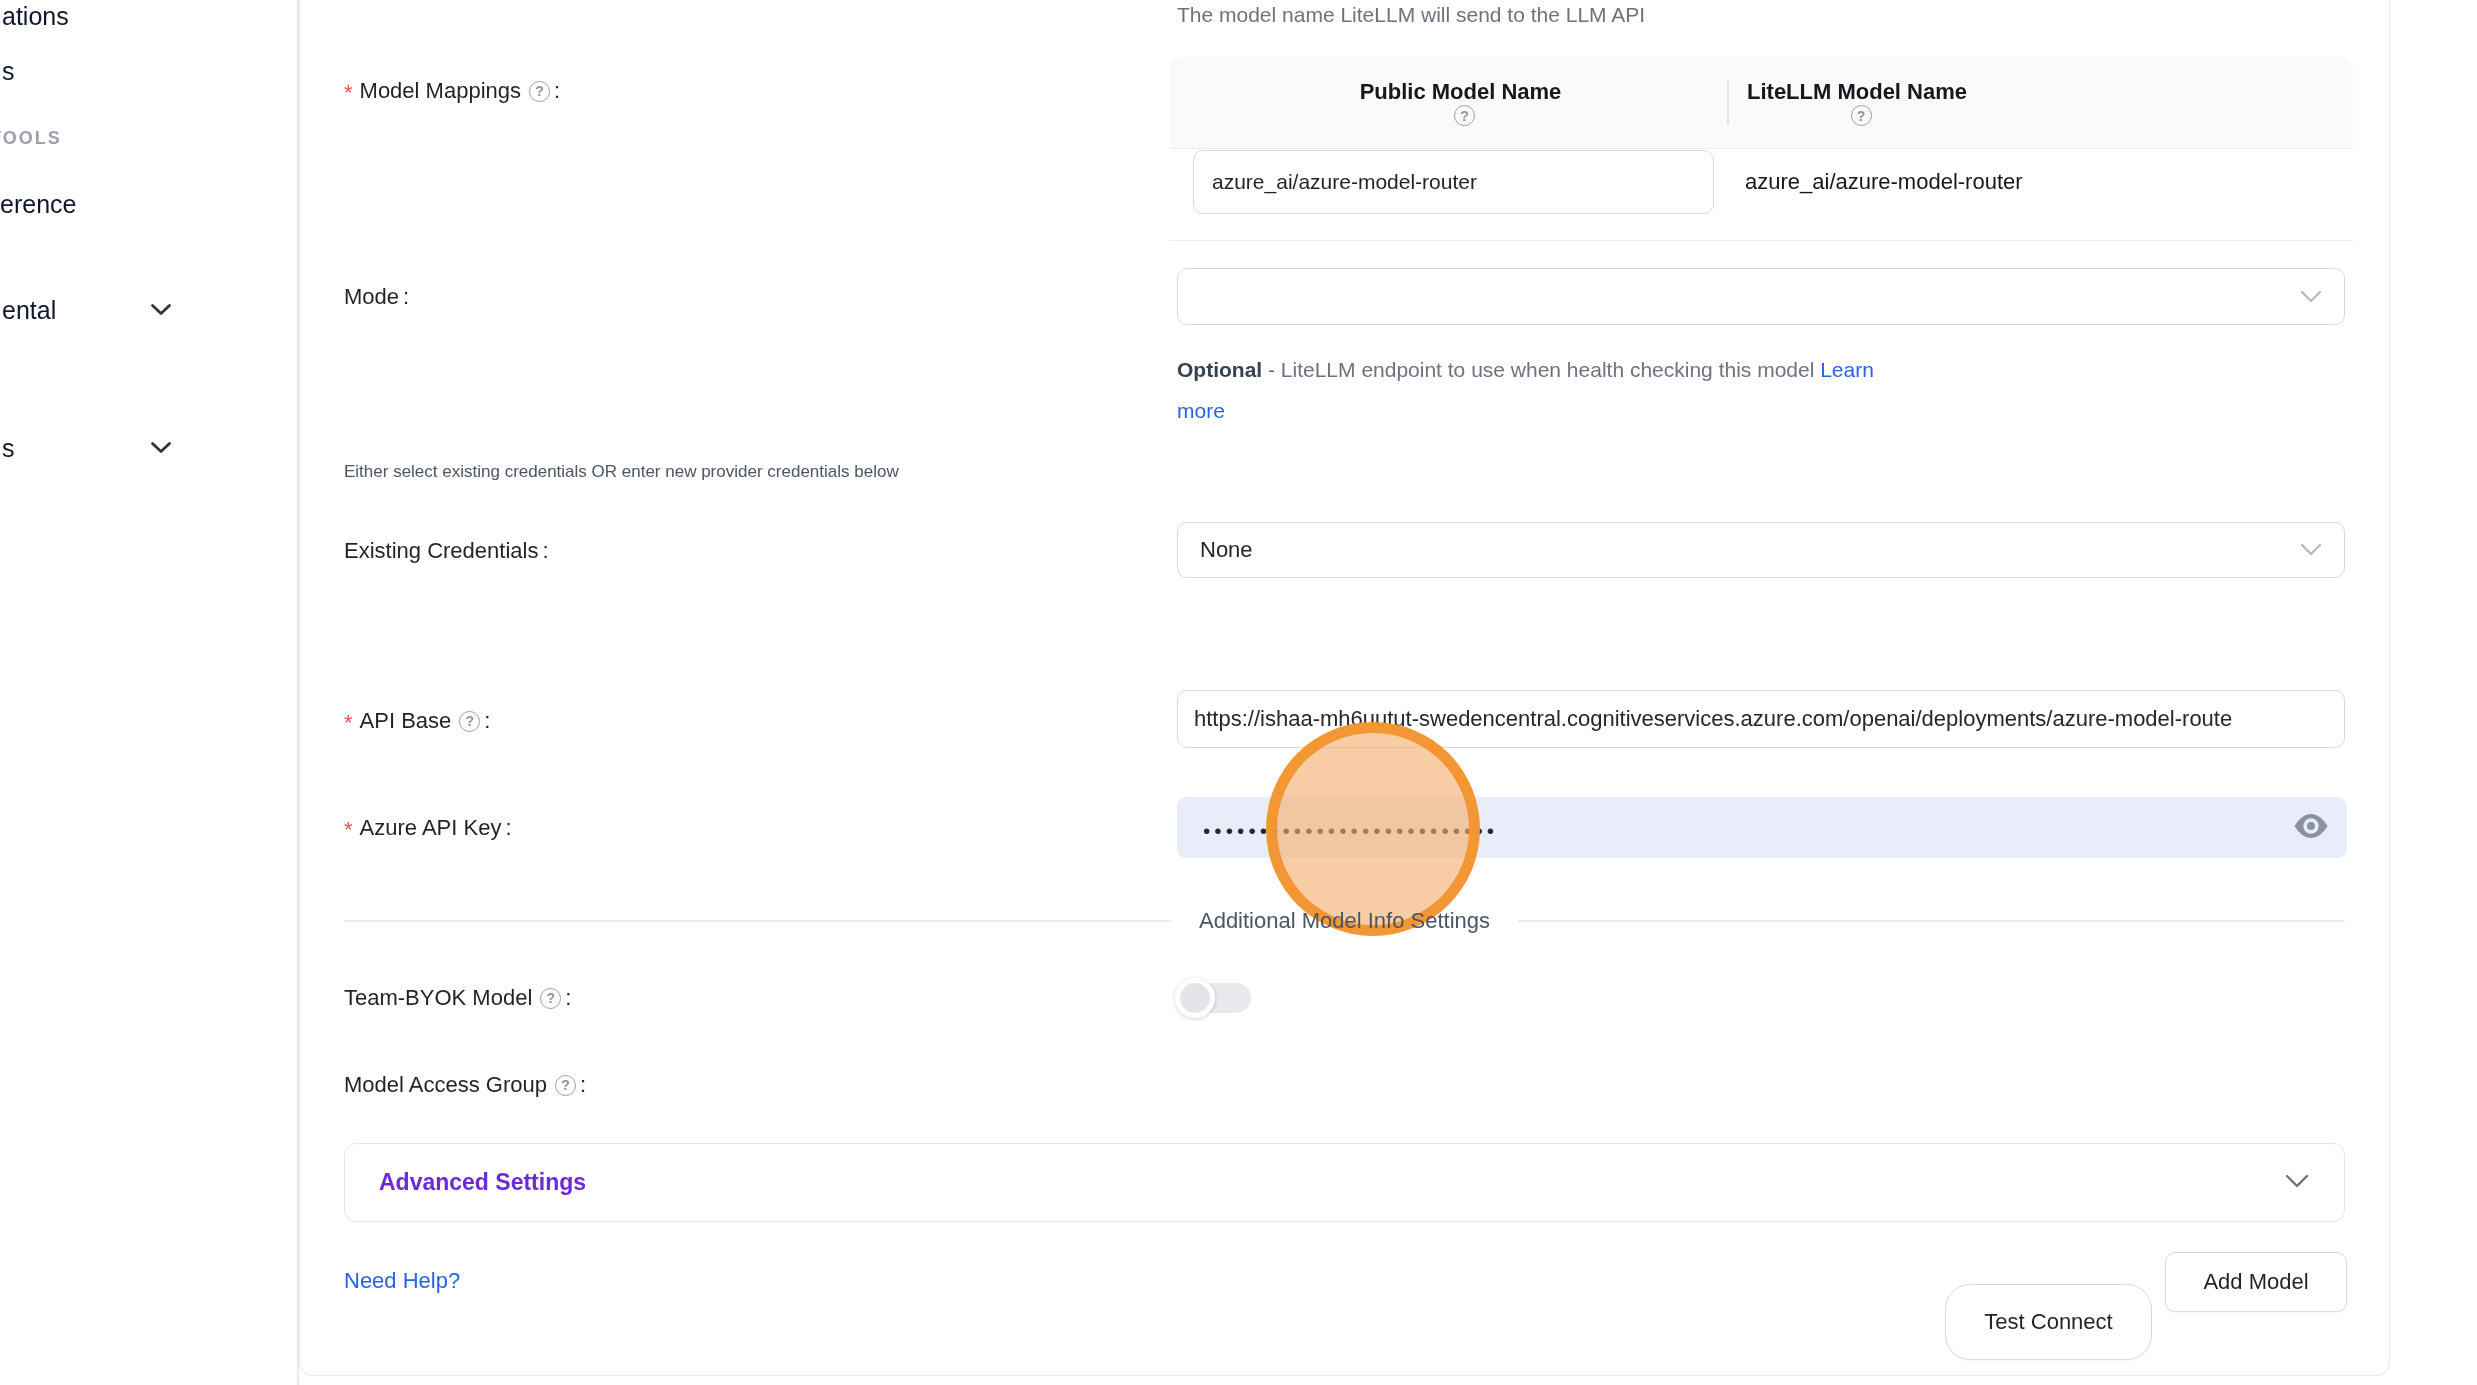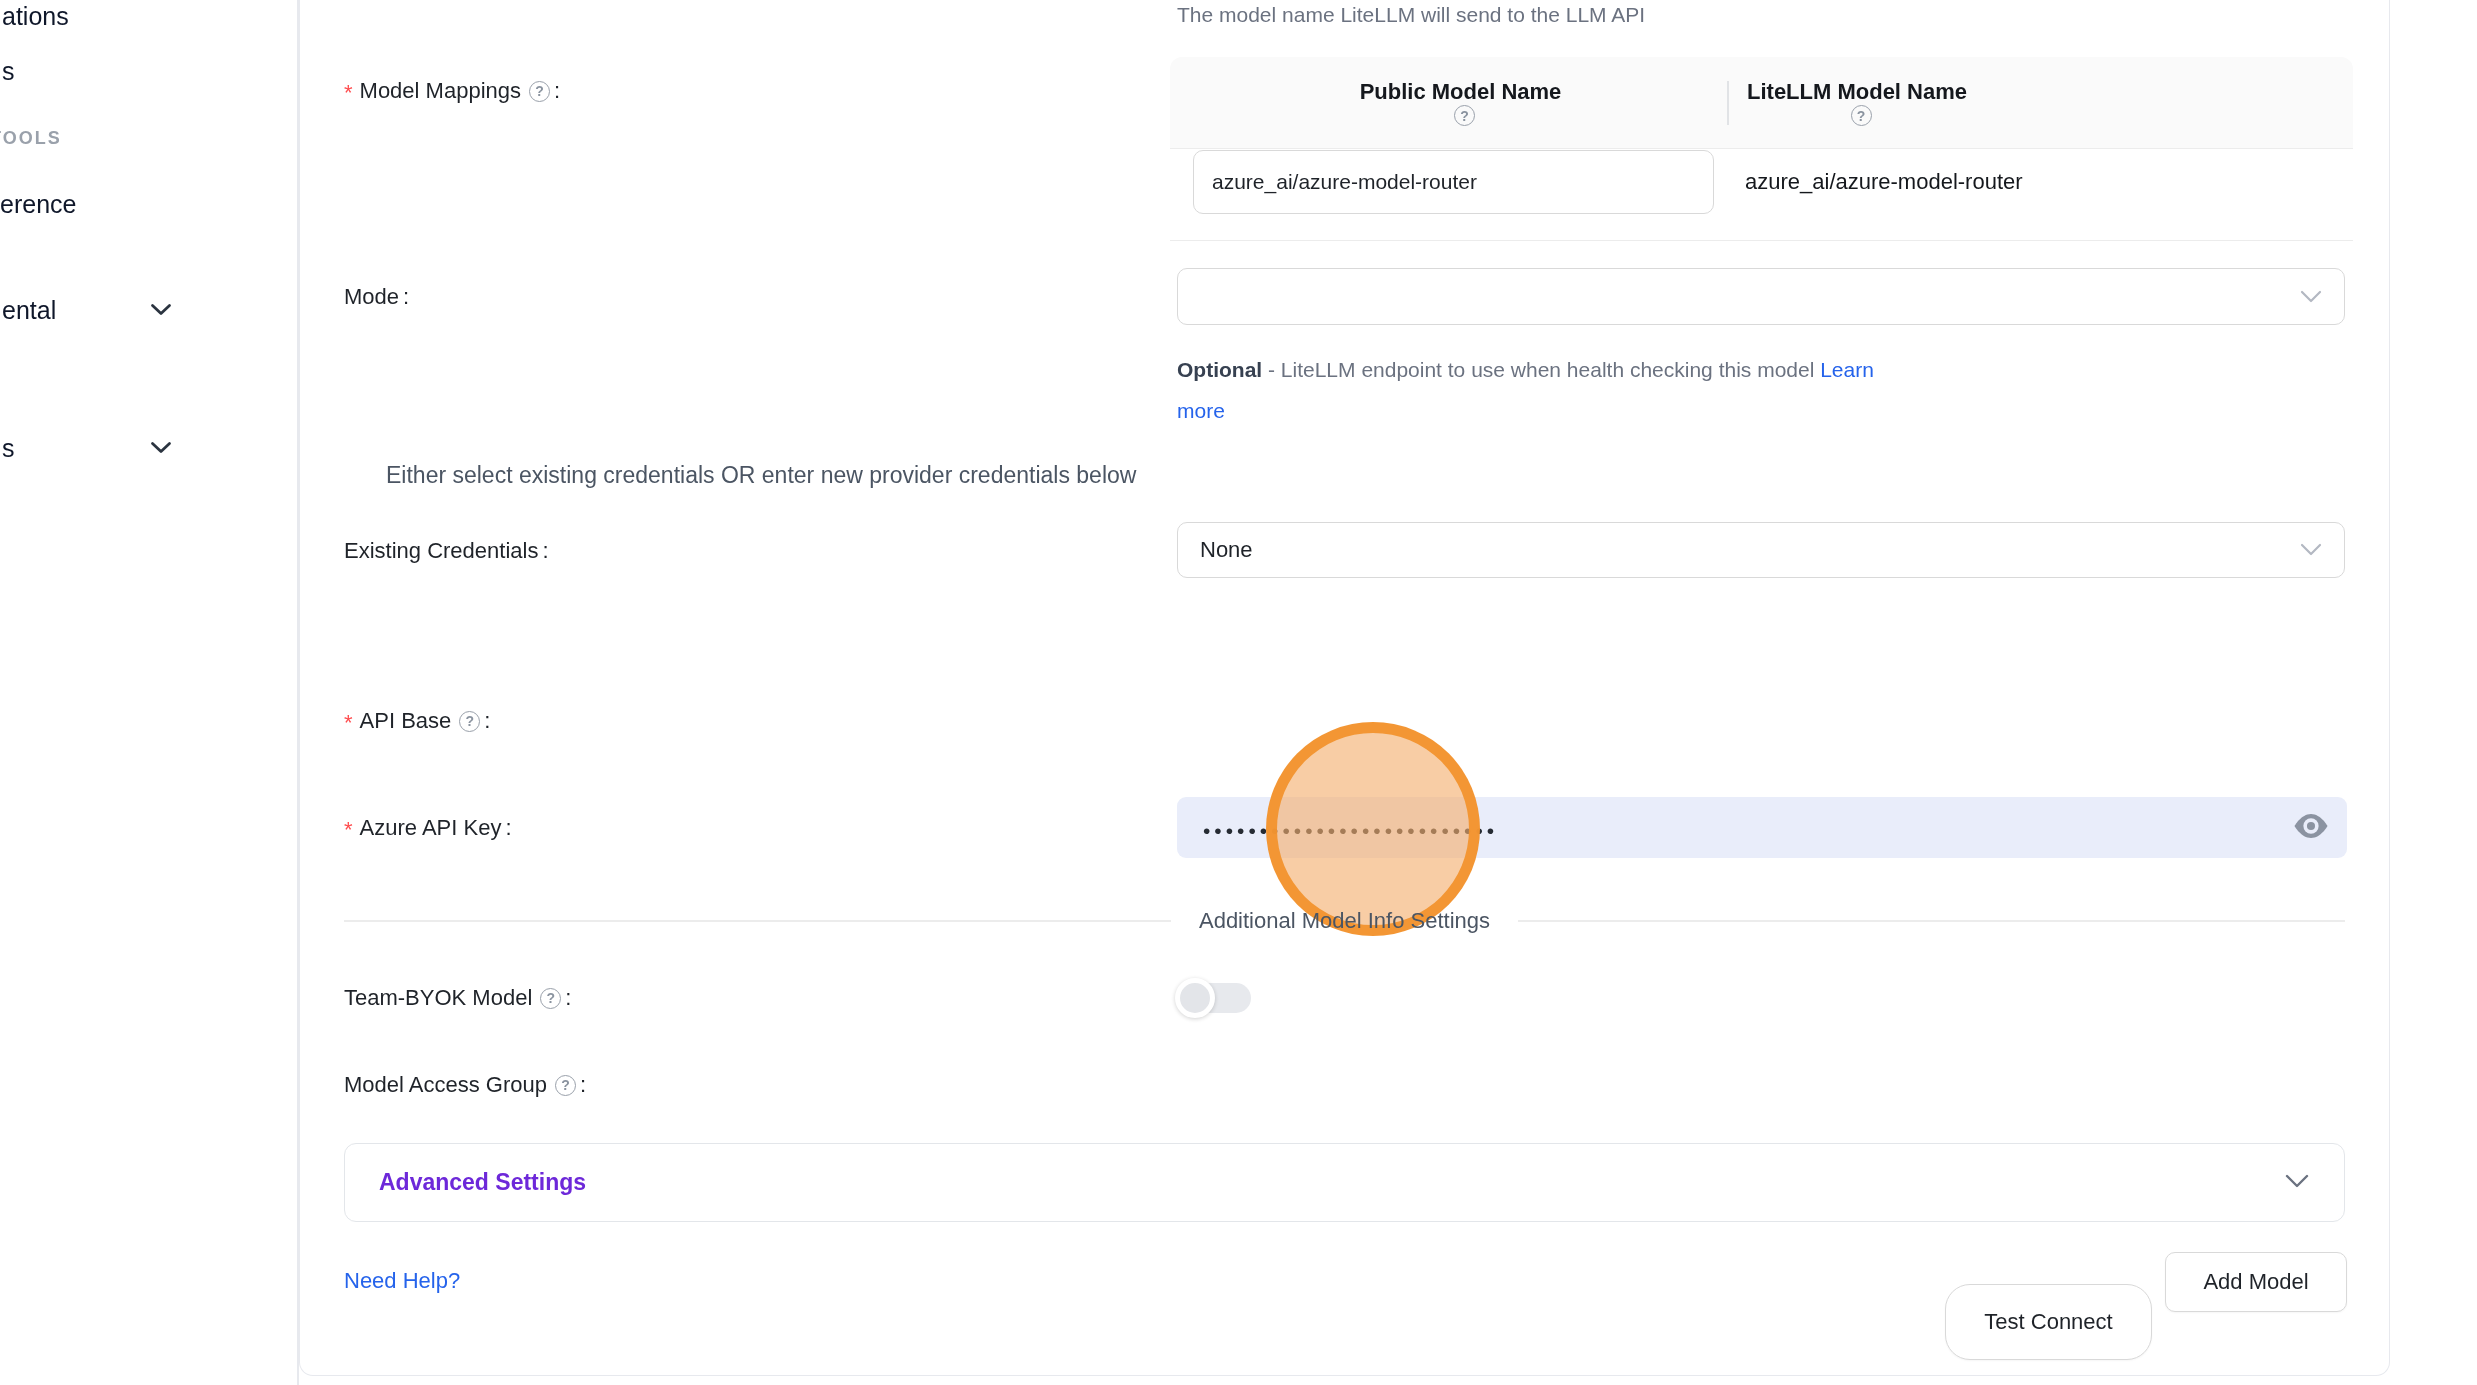--- a/index.html
+++ b/index.html
@@ -61,21 +61,21 @@
   .text-input {
     position:absolute; background:#fff; border:1.5px solid #d9d9d9; border-radius:10px;
     display:flex; align-items:center; padding:0 16px; font-size:22px; color:#23272e;
     white-space:nowrap; overflow:hidden;
   }
 
   .opt-help { position:absolute; font-size:21px; color:#6b7280; line-height:41px; }
   .opt-help b { color:#374151; }
   .blue-link { color:#2563eb; text-decoration:none; cursor:pointer; }
 
-  .note { font-size:23px; color:#4b5563; white-space:nowrap;margin-left:42px; }
+  .note { font-size:17px; color:#4b5563; white-space:nowrap; }
 
   .divider-row { position:absolute; display:flex; align-items:center; }
   .divider-row .line { flex:1; height:1.5px; background:#ececec; }
   .divider-row .dtext { padding:0 28px; font-size:22px; color:#4b5563; white-space:nowrap; }
 
   
   .key-field {
     position:absolute; background:#e9edfa; border-radius:9px;
     display:flex; align-items:center; padding:0 60px 0 26px;
   }
@@ -199,20 +199,21 @@
     </span>
   </div>
 
 
   <div class="abs flabel" style="left:344px; top:706px;">
     <span class="req">*</span>
     <span>API Base</span>
     <span class="qicon">?</span>
     <span class="colon">:</span>
   </div>
+  <div class="text-input" style="left:1177px; top:690px; width:1168px; height:58px;">https://ishaa-mh6uutut-swedencentral.cognitiveservices.azure.com/openai/deployments/azure-model-route</div>
 
   <div class="abs flabel" style="left:344px; top:813px;">
     <span class="req">*</span>
     <span>Azure API Key</span>
     <span class="colon">:</span>
   </div>
   <div class="key-field" style="left:1177px; top:797px; width:1170px; height:61px;">
     <span class="dots">••••••••••••••••••••••••••</span>
     <span class="eye">
       <svg width="36" height="24" viewBox="0 0 24 16">

